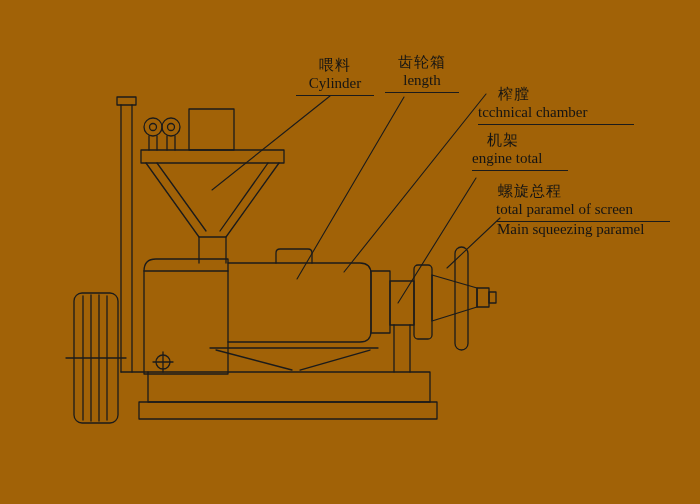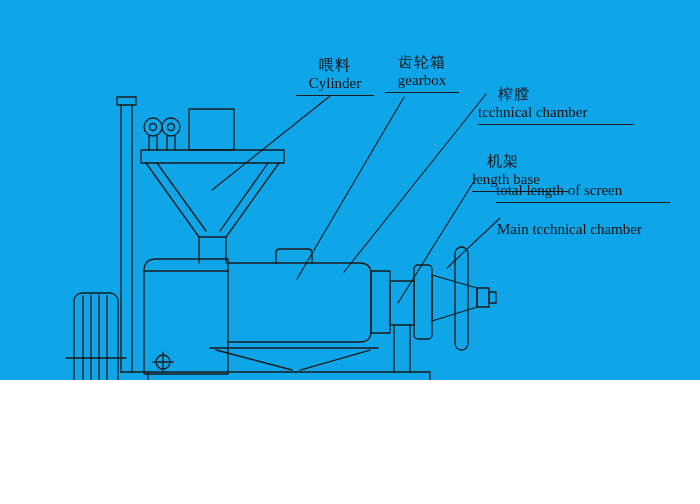--- a/index.html
+++ b/index.html
@@ -1,20 +1,20 @@
 <!DOCTYPE html>
 <html><head>
 <meta charset="utf-8">
 <style>
   html, body { margin: 0; padding: 0; background: #ffffff; }
   .canvas {
     position: relative;
     width: 700px;
-    height: 380px;
-    background: #0ea5e9;
+    height: 504px;
+    background: #a16207;
     overflow: hidden;
     font-family: "Liberation Sans", sans-serif;
     color: #141414;
   }
   .drawing {
     position: absolute;
     left: 0; top: 0;
   }
   .label {
     position: absolute;
@@ -31,21 +31,21 @@
   }
   .underlined {
     border-bottom: 1.4px solid #1b1b1b;
     padding-bottom: 2px;
   }
   .center { text-align: center; }
   .lbl-feed    { left: 296px; top: 55px;  width: 78px;  }
   .lbl-gearbox { left: 385px; top: 52px;  width: 74px;  }
   .lbl-chamber { left: 478px; top: 56px;  width: 156px; margin-top: 28px; }
   .lbl-chamber .zh { padding-left: 20px; }
-  .lbl-base    { left: 472px; top: 151px; width: 96px;  }
+  .lbl-base    { left: 472px; top: 130px; width: 96px;  }
   .lbl-base .zh { padding-left: 15px; }
   .lbl-screw   { left: 496px; top: 181px; width: 174px; }
   .lbl-screw .zh { padding-left: 2px; }
   .lbl-note    { left: 497px; top: 220px; width: 202px; white-space: nowrap; overflow: hidden; }
 </style>
 </head>
 <body>
 
 <div class="canvas">
 
@@ -144,34 +144,35 @@
     </g>
   </svg>
 
   <div class="label lbl-feed underlined center">
     <span class="zh">喂料</span>
     <span class="en">Cylinder</span>
   </div>
 
   <div class="label lbl-gearbox underlined center">
     <span class="zh">齿轮箱</span>
-    <span class="en">gearbox</span>
+    <span class="en">length</span>
   </div>
 
   <div class="label lbl-chamber underlined">
     <span class="zh">榨膛</span>
     <span class="en">tcchnical chamber</span>
   </div>
 
   <div class="label lbl-base underlined">
     <span class="zh">机架</span>
-    <span class="en">length base</span>
+    <span class="en">engine total</span>
   </div>
 
   <div class="label lbl-screw underlined">
-    <span class="en">total length of screen</span>
+    <span class="zh">螺旋总程</span>
+    <span class="en">total paramel of screen</span>
   </div>
 
   <div class="label lbl-note">
-    <span class="en">Main tcchnical chamber</span>
+    <span class="en">Main squeezing paramel</span>
   </div>
 
 </div>
 
 </body></html>

